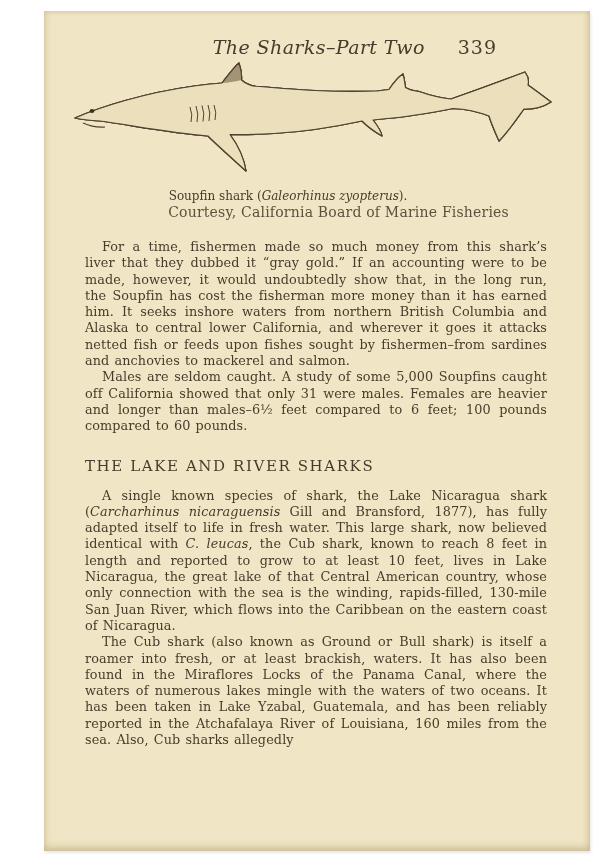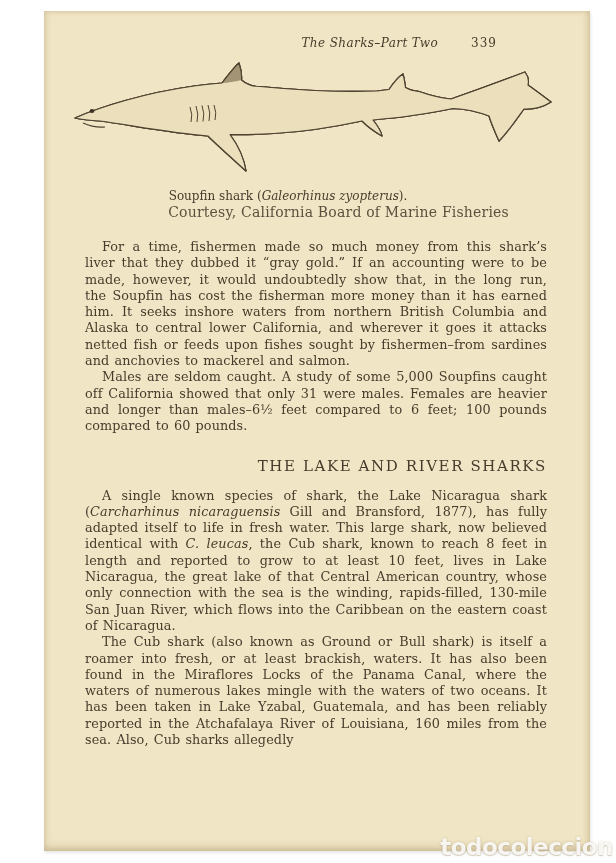--- a/index.html
+++ b/index.html
@@ -19,21 +19,21 @@
       inset 0 -4px 7px rgba(165,143,96,.38),
       inset -3px 0 5px rgba(180,160,115,.22),
       inset 2px 2px 4px rgba(190,172,128,.18),
       1px 2px 3px rgba(0,0,0,.10);
   }
 
   .running-header {
     position: absolute; top: 25px; left: 0; right: 93px;
     display: flex; justify-content: flex-end; align-items: center; gap: 33px;
     color: var(--ink, #473c2c);
-    font-size: 12px;
+    font-size: 19px;
   }
   .running-header .title { font-style: italic; letter-spacing: .4px; }
   .running-header .pagenum { font-style: normal; letter-spacing: 1px; }
 
   .illustration { position: absolute; left: 28px; top: 50px; width: 492px; height: 128px; }
 
   .caption {
     position: absolute; left: 29px; top: 178px; width: 430px;
     text-align: center; font-size: 12px; color: var(--ink, #473c2c);
   }
@@ -50,21 +50,21 @@
   .body-para {
     margin: 0;
     font-size: 12.8px;
     line-height: 16.3px;
     text-align: justify;
     text-indent: 17px;
     word-spacing: 1px;
     letter-spacing: .1px;
   }
   .section-heading {
-    text-align: right;
+    text-align: left;
     font-size: 15px;
     letter-spacing: 1.6px;
     margin: 22px 0 13px 0;
     white-space: nowrap;
   }
 
   .watermark {
     position: absolute; right: 3px; bottom: 3px;
     font-family: "DejaVu Sans", sans-serif;
     font-weight: bold;
@@ -152,15 +152,14 @@
     <div class="page-body">
         <p class="body-para"><span>For a time, fishermen made so much money from this shark’s liver that they dubbed it “gray gold.” If an accounting were to be made, however, it would undoubtedly show that, in the long run, the Soupfin has cost the fisherman more money than it has earned him. It seeks inshore waters from northern British Columbia and Alaska to central lower California, and wherever it goes it attacks netted fish or feeds upon fishes sought by fishermen–from sardines and anchovies to mackerel and salmon.</span></p>
         <p class="body-para"><span>Males are seldom caught. A study of some 5,000 Soupfins caught off California showed that only 31 were males. Females are heavier and longer than males–6½ feet compared to 6 feet; 100 pounds compared to 60 pounds.</span></p>
         <div class="section-heading">THE LAKE AND RIVER SHARKS</div>
         <p class="body-para"><span>A single known species of shark, the Lake Nicaragua shark (</span><i>Carcharhinus nicaraguensis</i><span> Gill and Bransford, 1877), has fully adapted itself to life in fresh water. This large shark, now believed identical with </span><i>C. leucas</i><span>, the Cub shark, known to reach 8 feet in length and reported to grow to at least 10 feet, lives in Lake Nicaragua, the great lake of that Central American country, whose only connection with the sea is the winding, rapids-filled, 130-mile San Juan River, which flows into the Caribbean on the eastern coast of Nicaragua.</span></p>
         <p class="body-para"><span>The Cub shark (also known as Ground or Bull shark) is itself a roamer into fresh, or at least brackish, waters. It has also been found in the Miraflores Locks of the Panama Canal, where the waters of numerous lakes mingle with the waters of two oceans. It has been taken in Lake Yzabal, Guatemala, and has been reliably reported in the Atchafalaya River of Louisiana, 160 miles from the sea. Also, Cub sharks allegedly</span></p>
       </div>
 
   </div>
 
-  <div class="watermark">todocoleccion</div>
 
 </div>
 
 </body></html>

